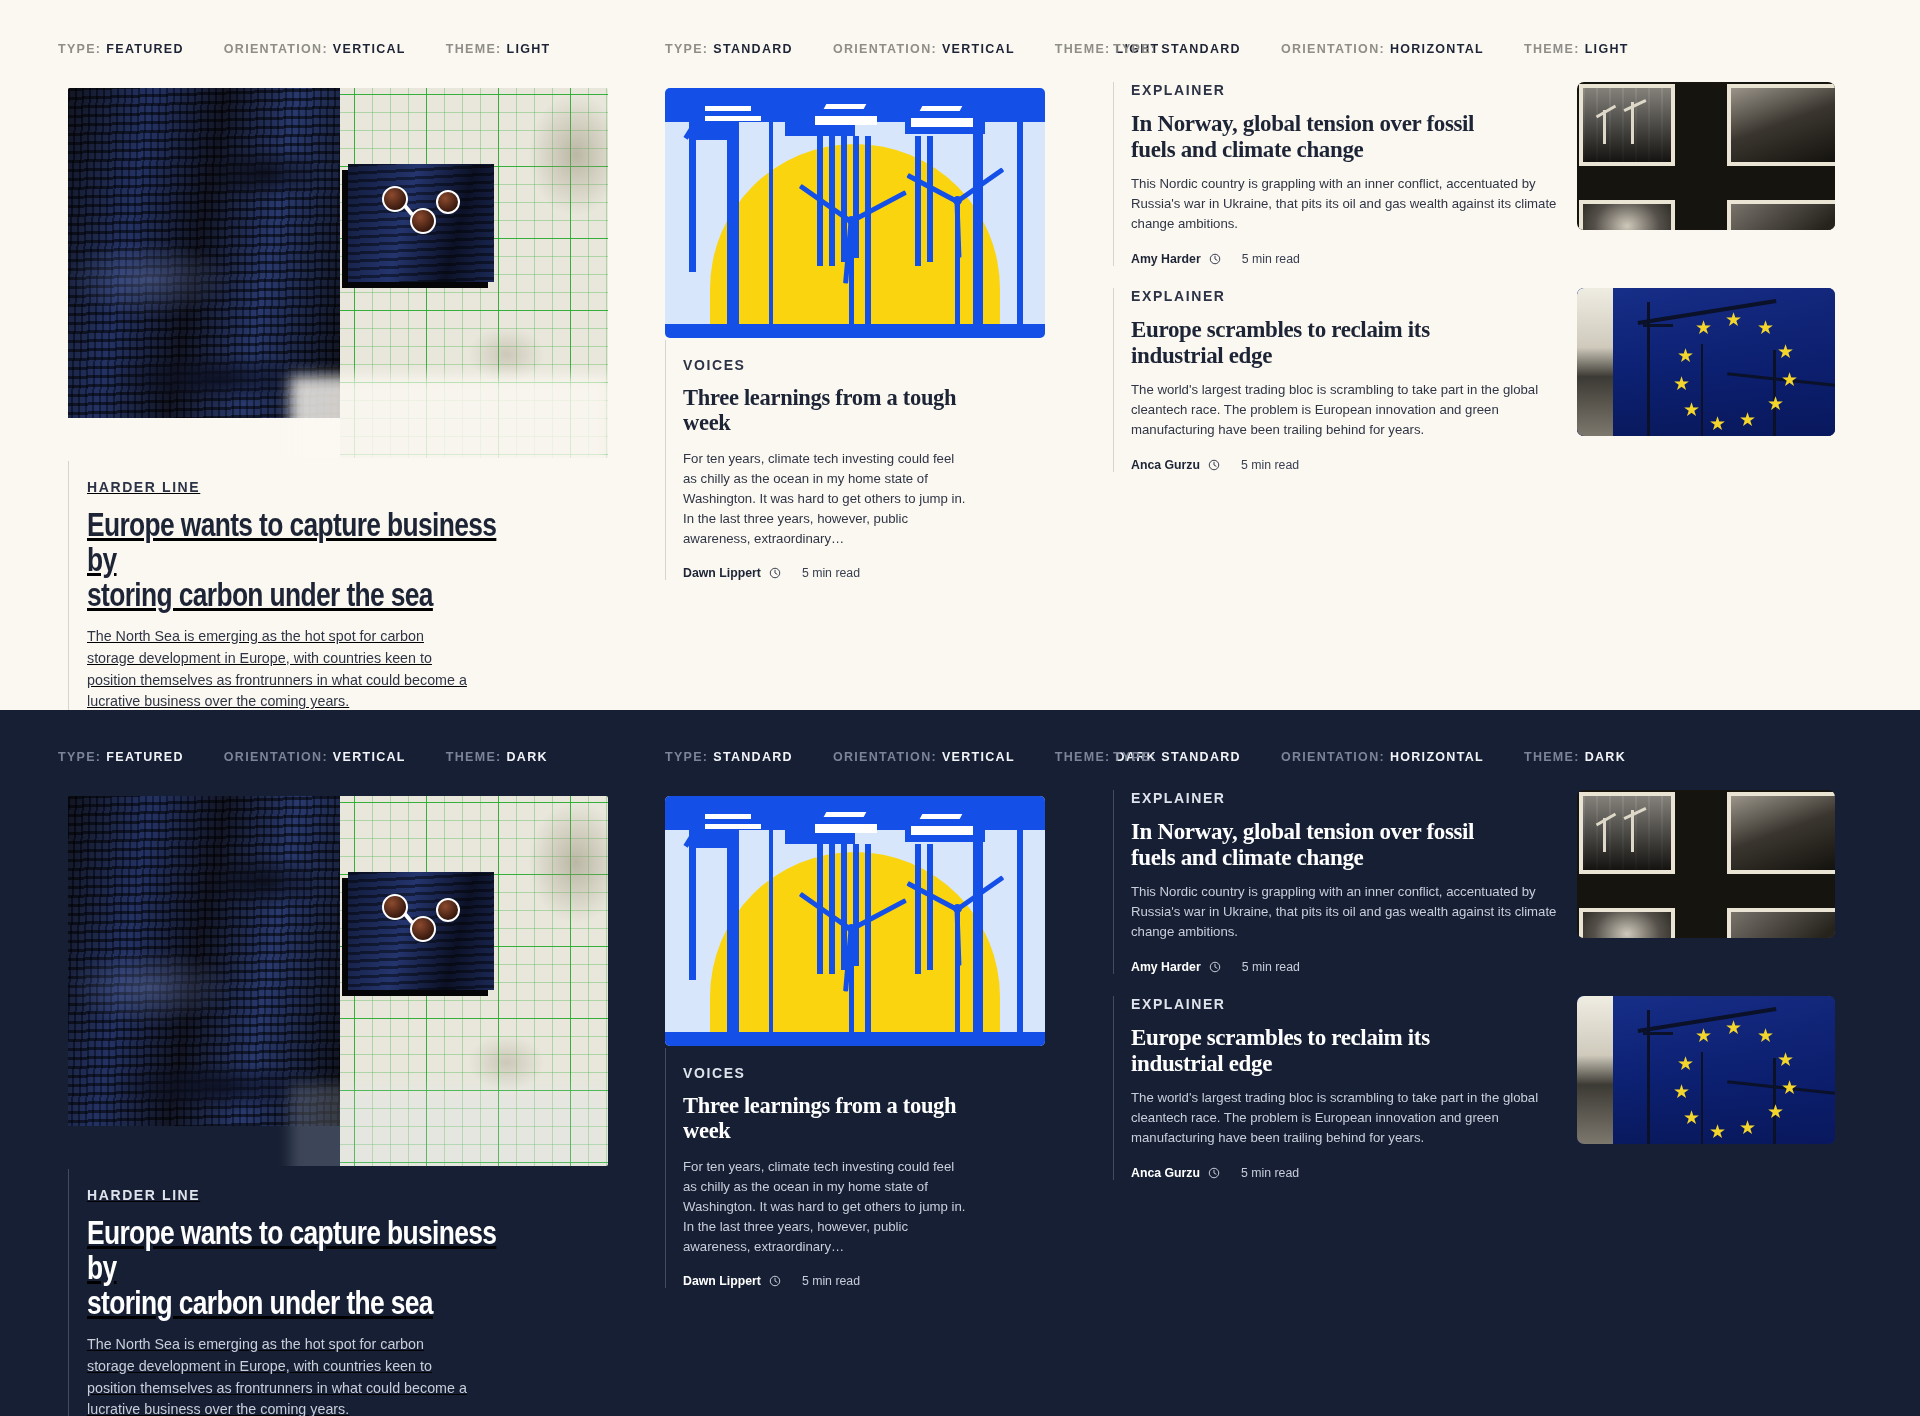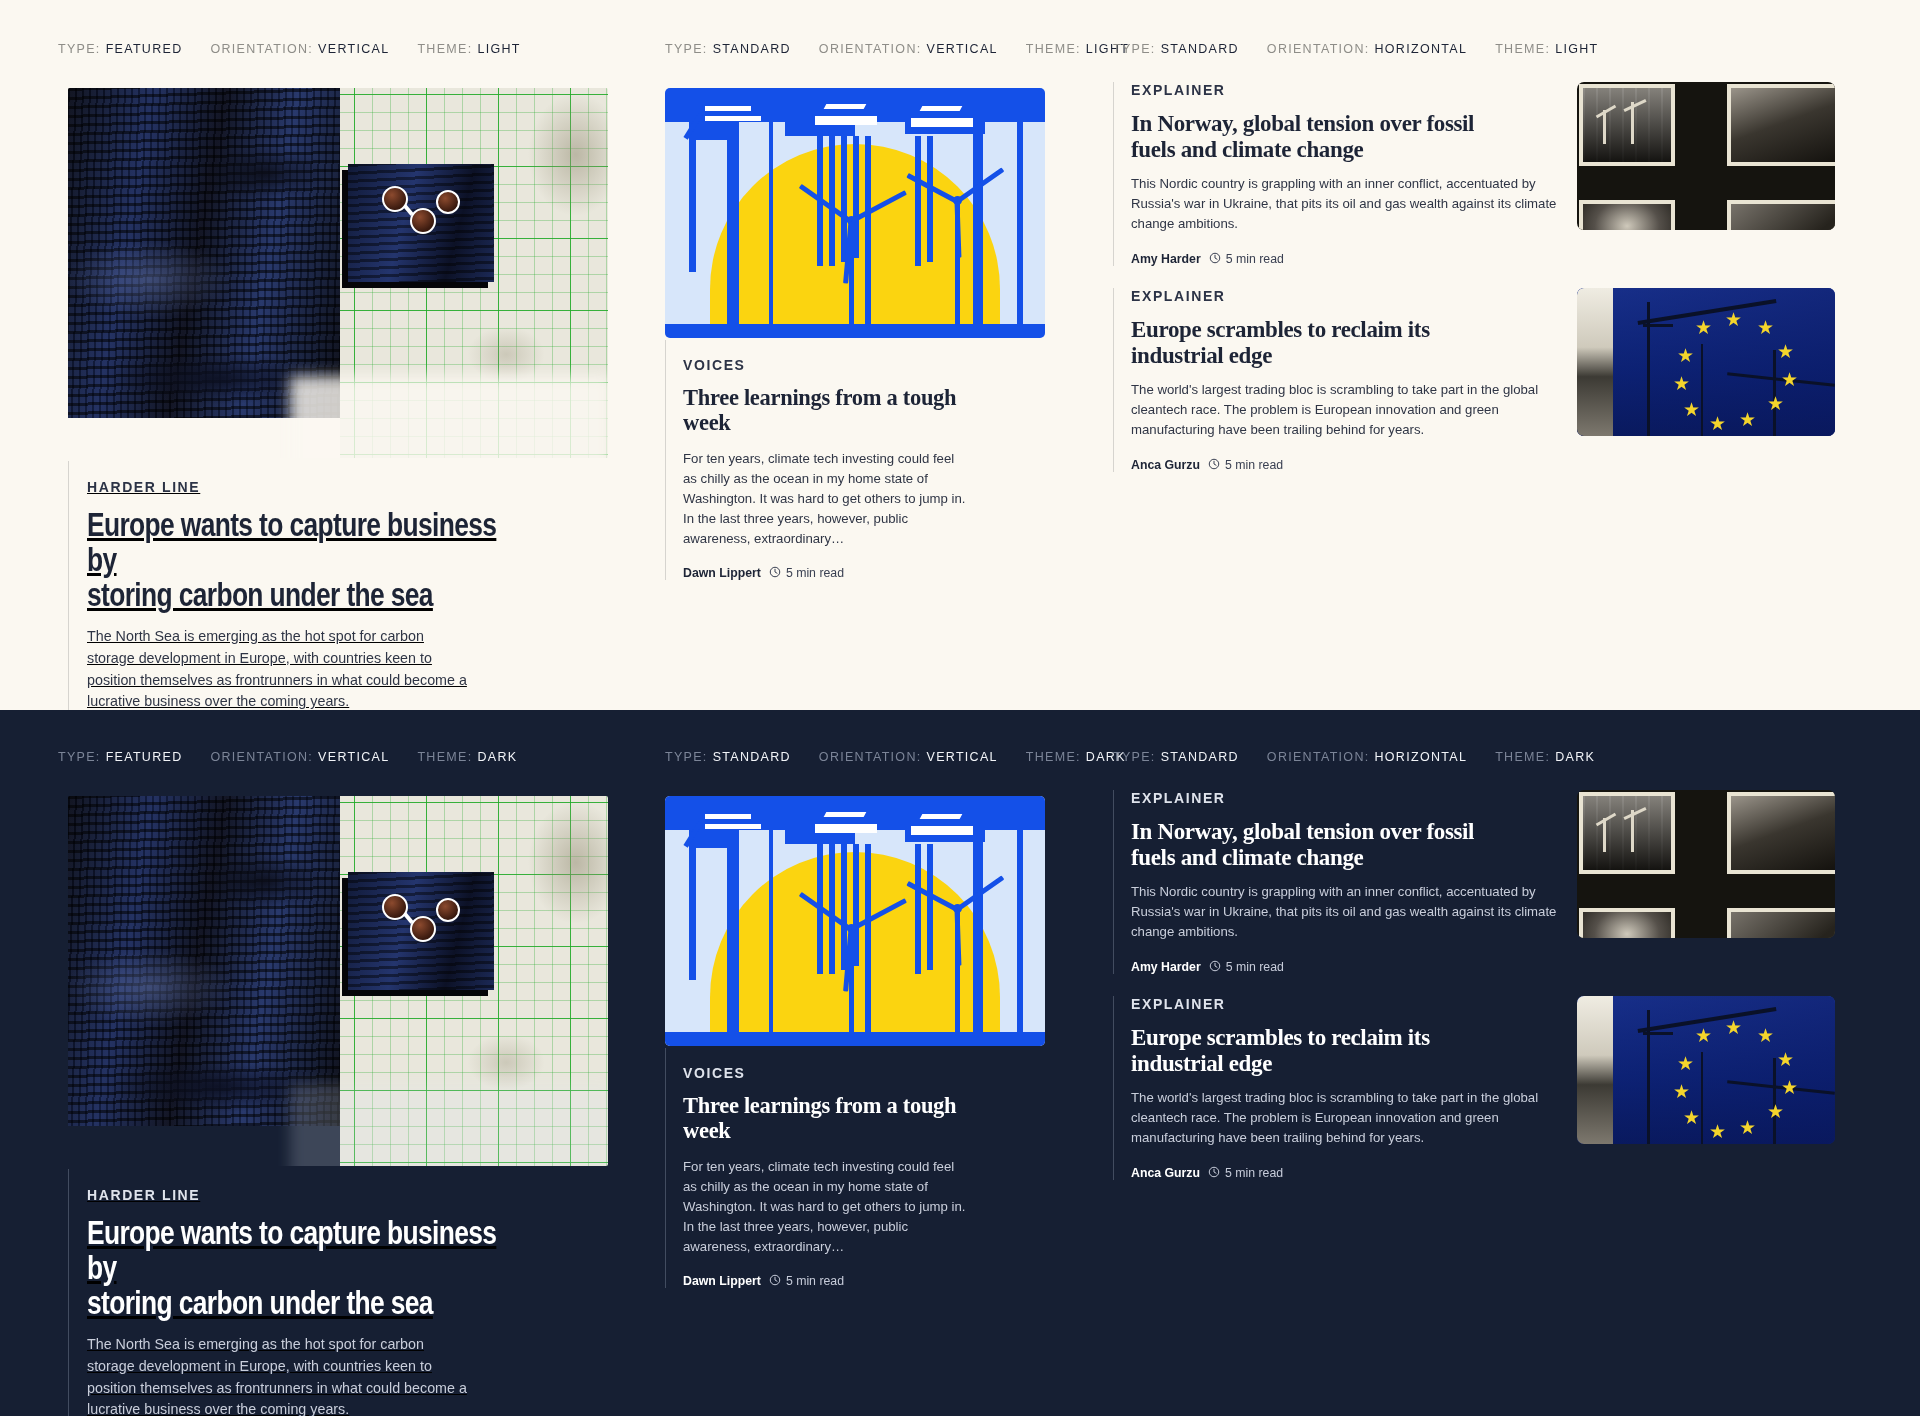--- a/index.html
+++ b/index.html
@@ -13,24 +13,24 @@
 
   .section { width: 1920px; position: relative; }
   .section.light { height: 710px; background: #fbf8f1; }
   .section.dark  { height: 706px; background: #161f33; }
 
   
   .meta-row {
     position: absolute;
     display: flex;
     align-items: center;
-    gap: 28px;
+    gap: 40px;
     font-size: 12.5px;
     letter-spacing: 1.3px;
-    font-weight: 400;
+    font-weight: 700;
     white-space: nowrap;
   }
   .meta-item { display: flex; gap: 5px; }
   .meta-key { color: #8b8a86; }
   .light .meta-key { color: #8e8d88; }
   .dark .meta-key { color: #7c8598; }
   .meta-val { color: #1d2436; }
   .dark .meta-val { color: #f2f4f8; }
 
   
@@ -55,21 +55,21 @@
     margin-top: 17px;
     display: flex;
     align-items: center;
     gap: 8px;
     font-size: 12.3px;
     color: #3a4052;
   }
   .dark .byline { color: #c7ccda; }
   .byline .author { font-weight: 700; color: #1d2436; }
   .dark .byline .author { color: #ffffff; }
-  .byline .read { display: flex; gap: 5px; }
+  .byline .read { display: flex; align-items: center; gap: 21px; }
   .clock { width: 12px; height: 12px; display: block; }
 
   
   .featured { position: absolute; width: 540px; }
   .feat-art {
     position: relative;
     width: 540px;
     height: 370px;
     overflow: hidden;
     border-radius: 2px;

